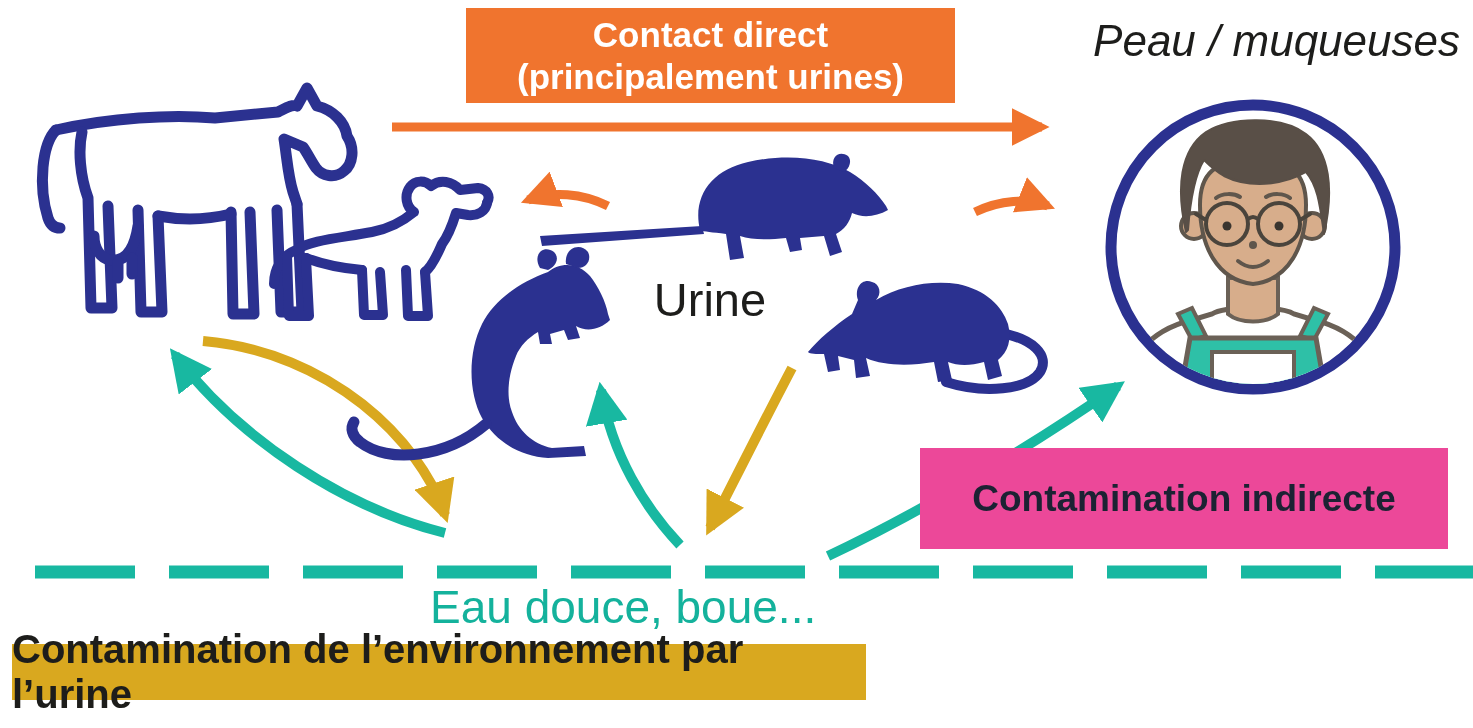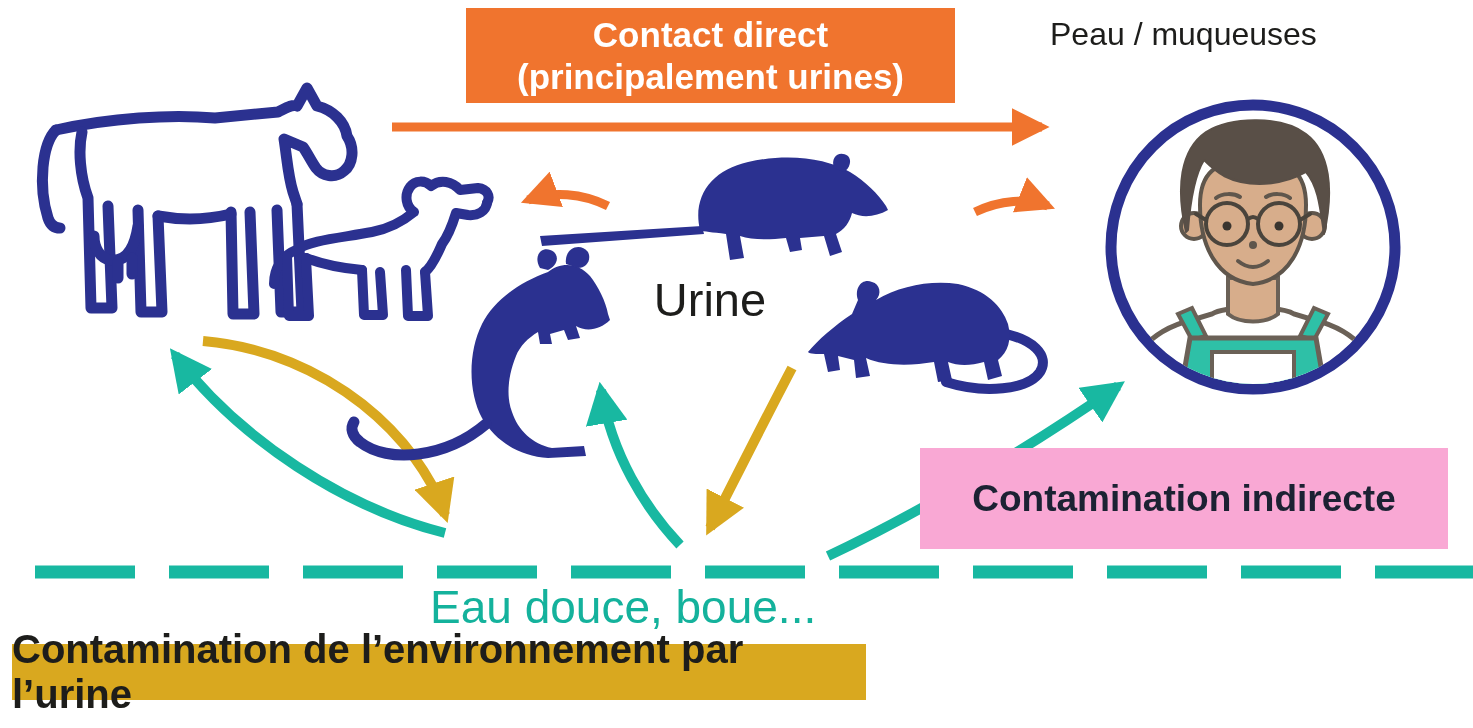--- a/index.html
+++ b/index.html
@@ -21,29 +21,29 @@
   .stage svg{position:absolute;left:0;top:0;z-index:1;}
   .lbl{position:absolute;z-index:2;}
   .box-orange{
     left:466px;top:8px;width:489px;height:95px;
     background:var(--orange);color:#ffffff;
     display:flex;flex-direction:column;justify-content:center;align-items:center;
     font-weight:bold;font-size:35px;line-height:1.18;text-align:center;
   }
   .peau{
     left:1050px;top:16px;width:410px;
-    color:var(--ink);font-size:32px;text-align:left;font-weight:normal;
+    color:var(--ink);font-size:44px;text-align:right;font-weight:normal;font-style:italic;
   }
   .urine{
     left:605px;top:272px;width:210px;
     color:var(--ink);font-size:47px;font-weight:normal;text-align:center;
   }
   .box-teal{
     left:920px;top:448px;width:528px;height:101px;
-    background:#f9a8d4;color:var(--teal-ink);
+    background:#ec4899;color:var(--teal-ink);
     display:flex;flex-direction:column;justify-content:center;align-items:center;
     font-weight:bold;font-size:37px;line-height:1.28;text-align:center;
   }
   .water{
     left:430px;top:580px;width:570px;
     color:#14B29C;font-size:46px;font-weight:normal;text-align:left;
   }
   .box-yellow{
     left:12px;top:644px;width:854px;height:56px;
     background:var(--gold);color:var(--ink);

